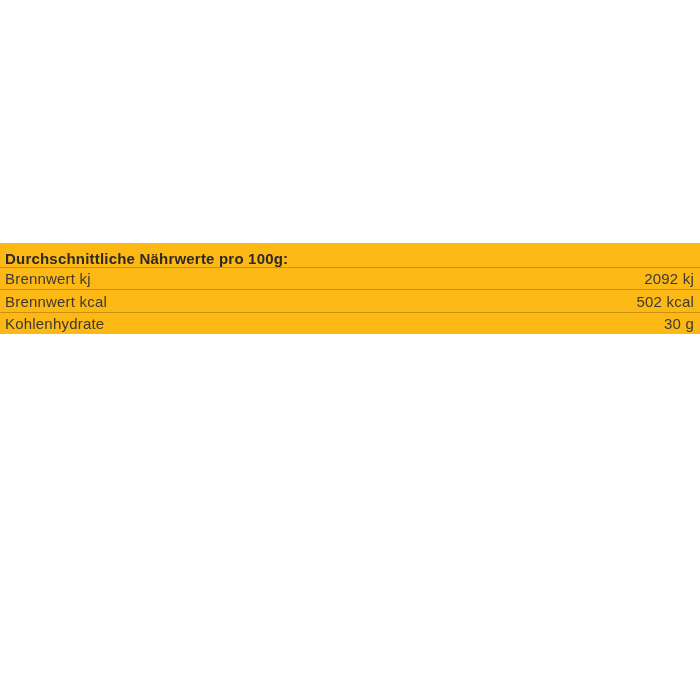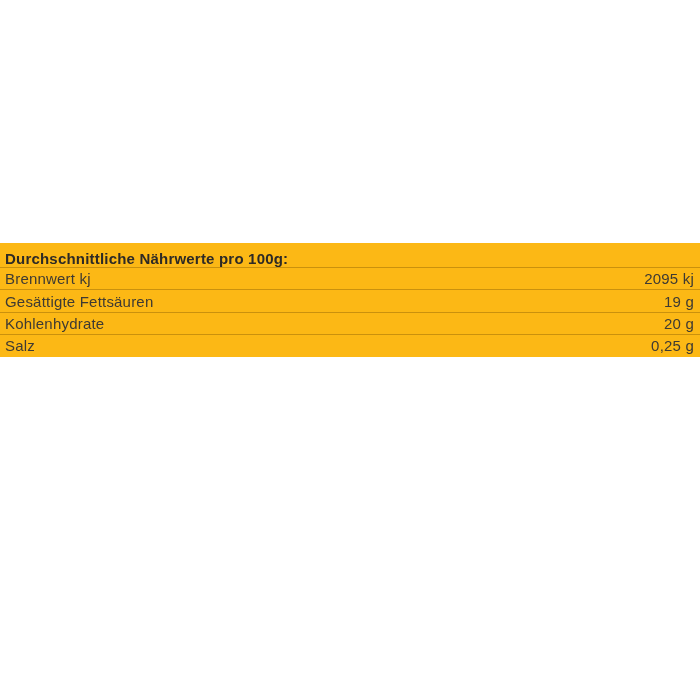--- a/index.html
+++ b/index.html
@@ -62,36 +62,32 @@
 
 <div class="canvas">
   <div class="nutrition-table">
 
     <div class="header-row">
       <span class="title">Durchschnittliche Nährwerte pro 100g:</span>
     </div>
 
     <div class="row">
       <span class="label">Brennwert kj</span>
-      <span class="value">2095 kj</span>
+      <span class="value">2092 kj</span>
+    </div>
+
+    <div class="row">
+      <span class="label">Brennwert kcal</span>
+      <span class="value">502 kcal</span>
     </div>
 
 
 
     <div class="row">
-      <span class="label">Gesättigte Fettsäuren</span>
-      <span class="value">19 g</span>
-    </div>
-
-    <div class="row">
       <span class="label">Kohlenhydrate</span>
-      <span class="value">20 g</span>
+      <span class="value">30 g</span>
     </div>
 
 
 
-    <div class="row">
-      <span class="label">Salz</span>
-      <span class="value">0,25 g</span>
-    </div>
 
   </div>
 </div>
 
 </body></html>

